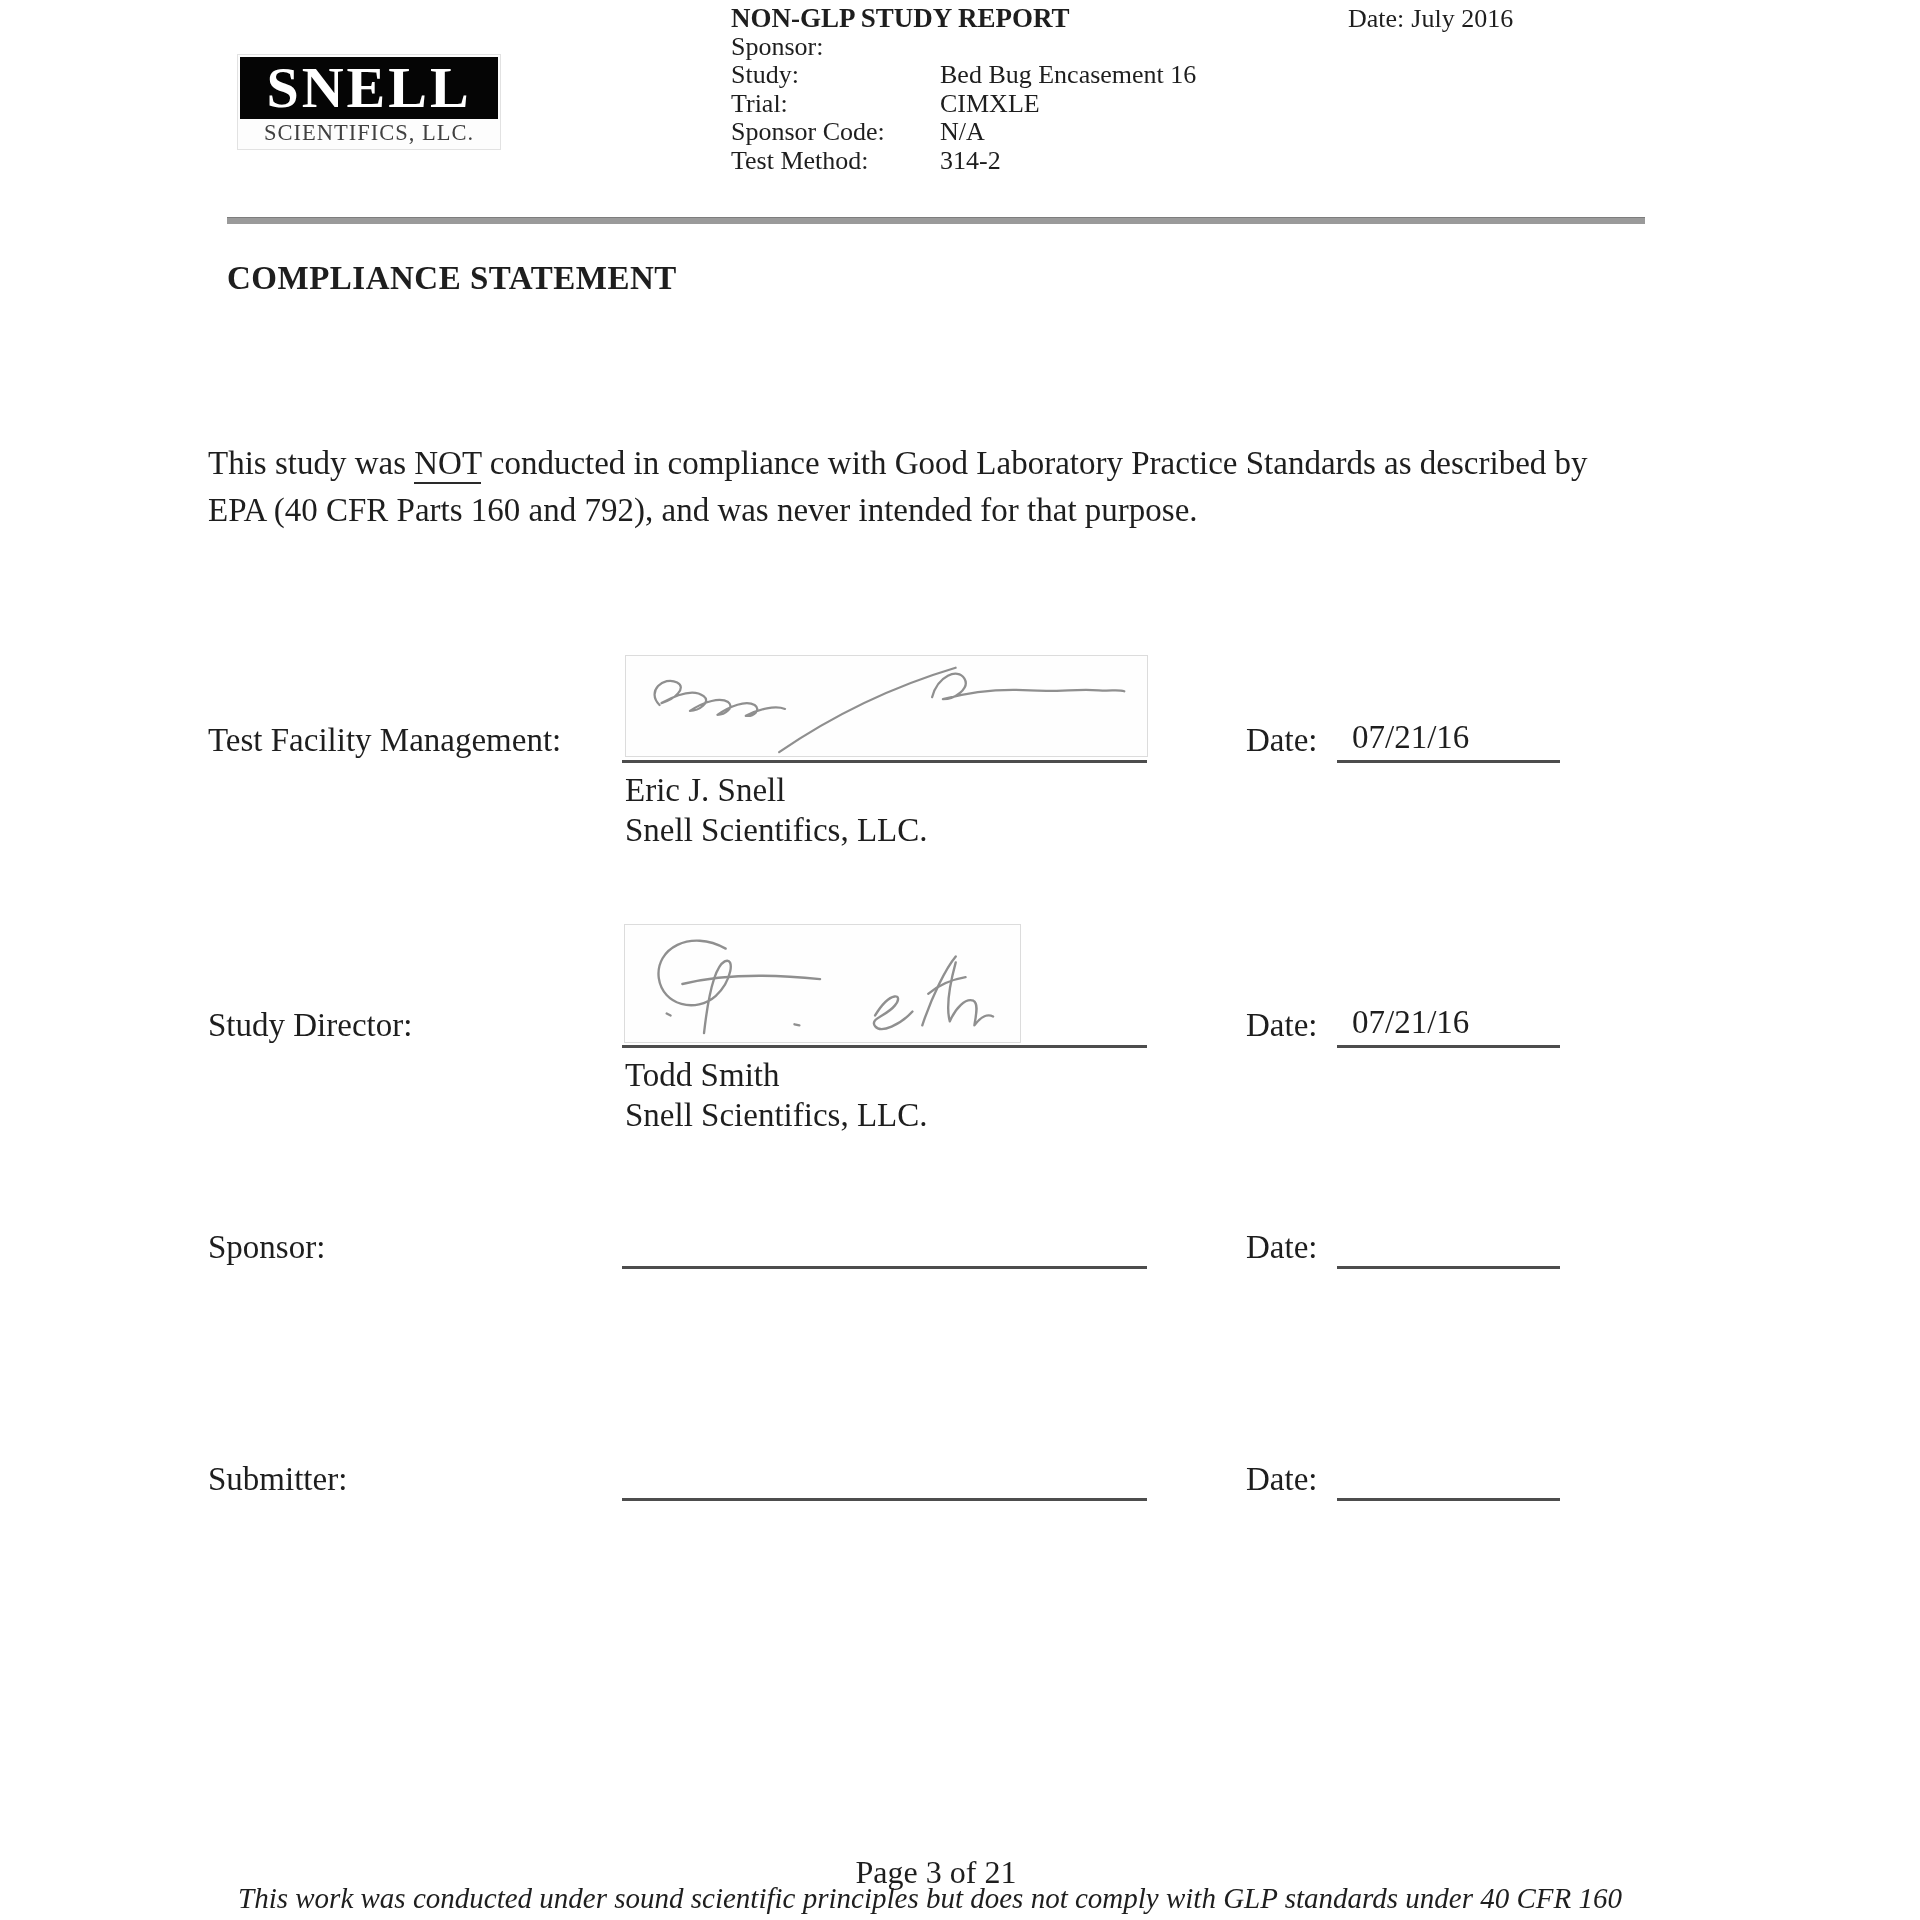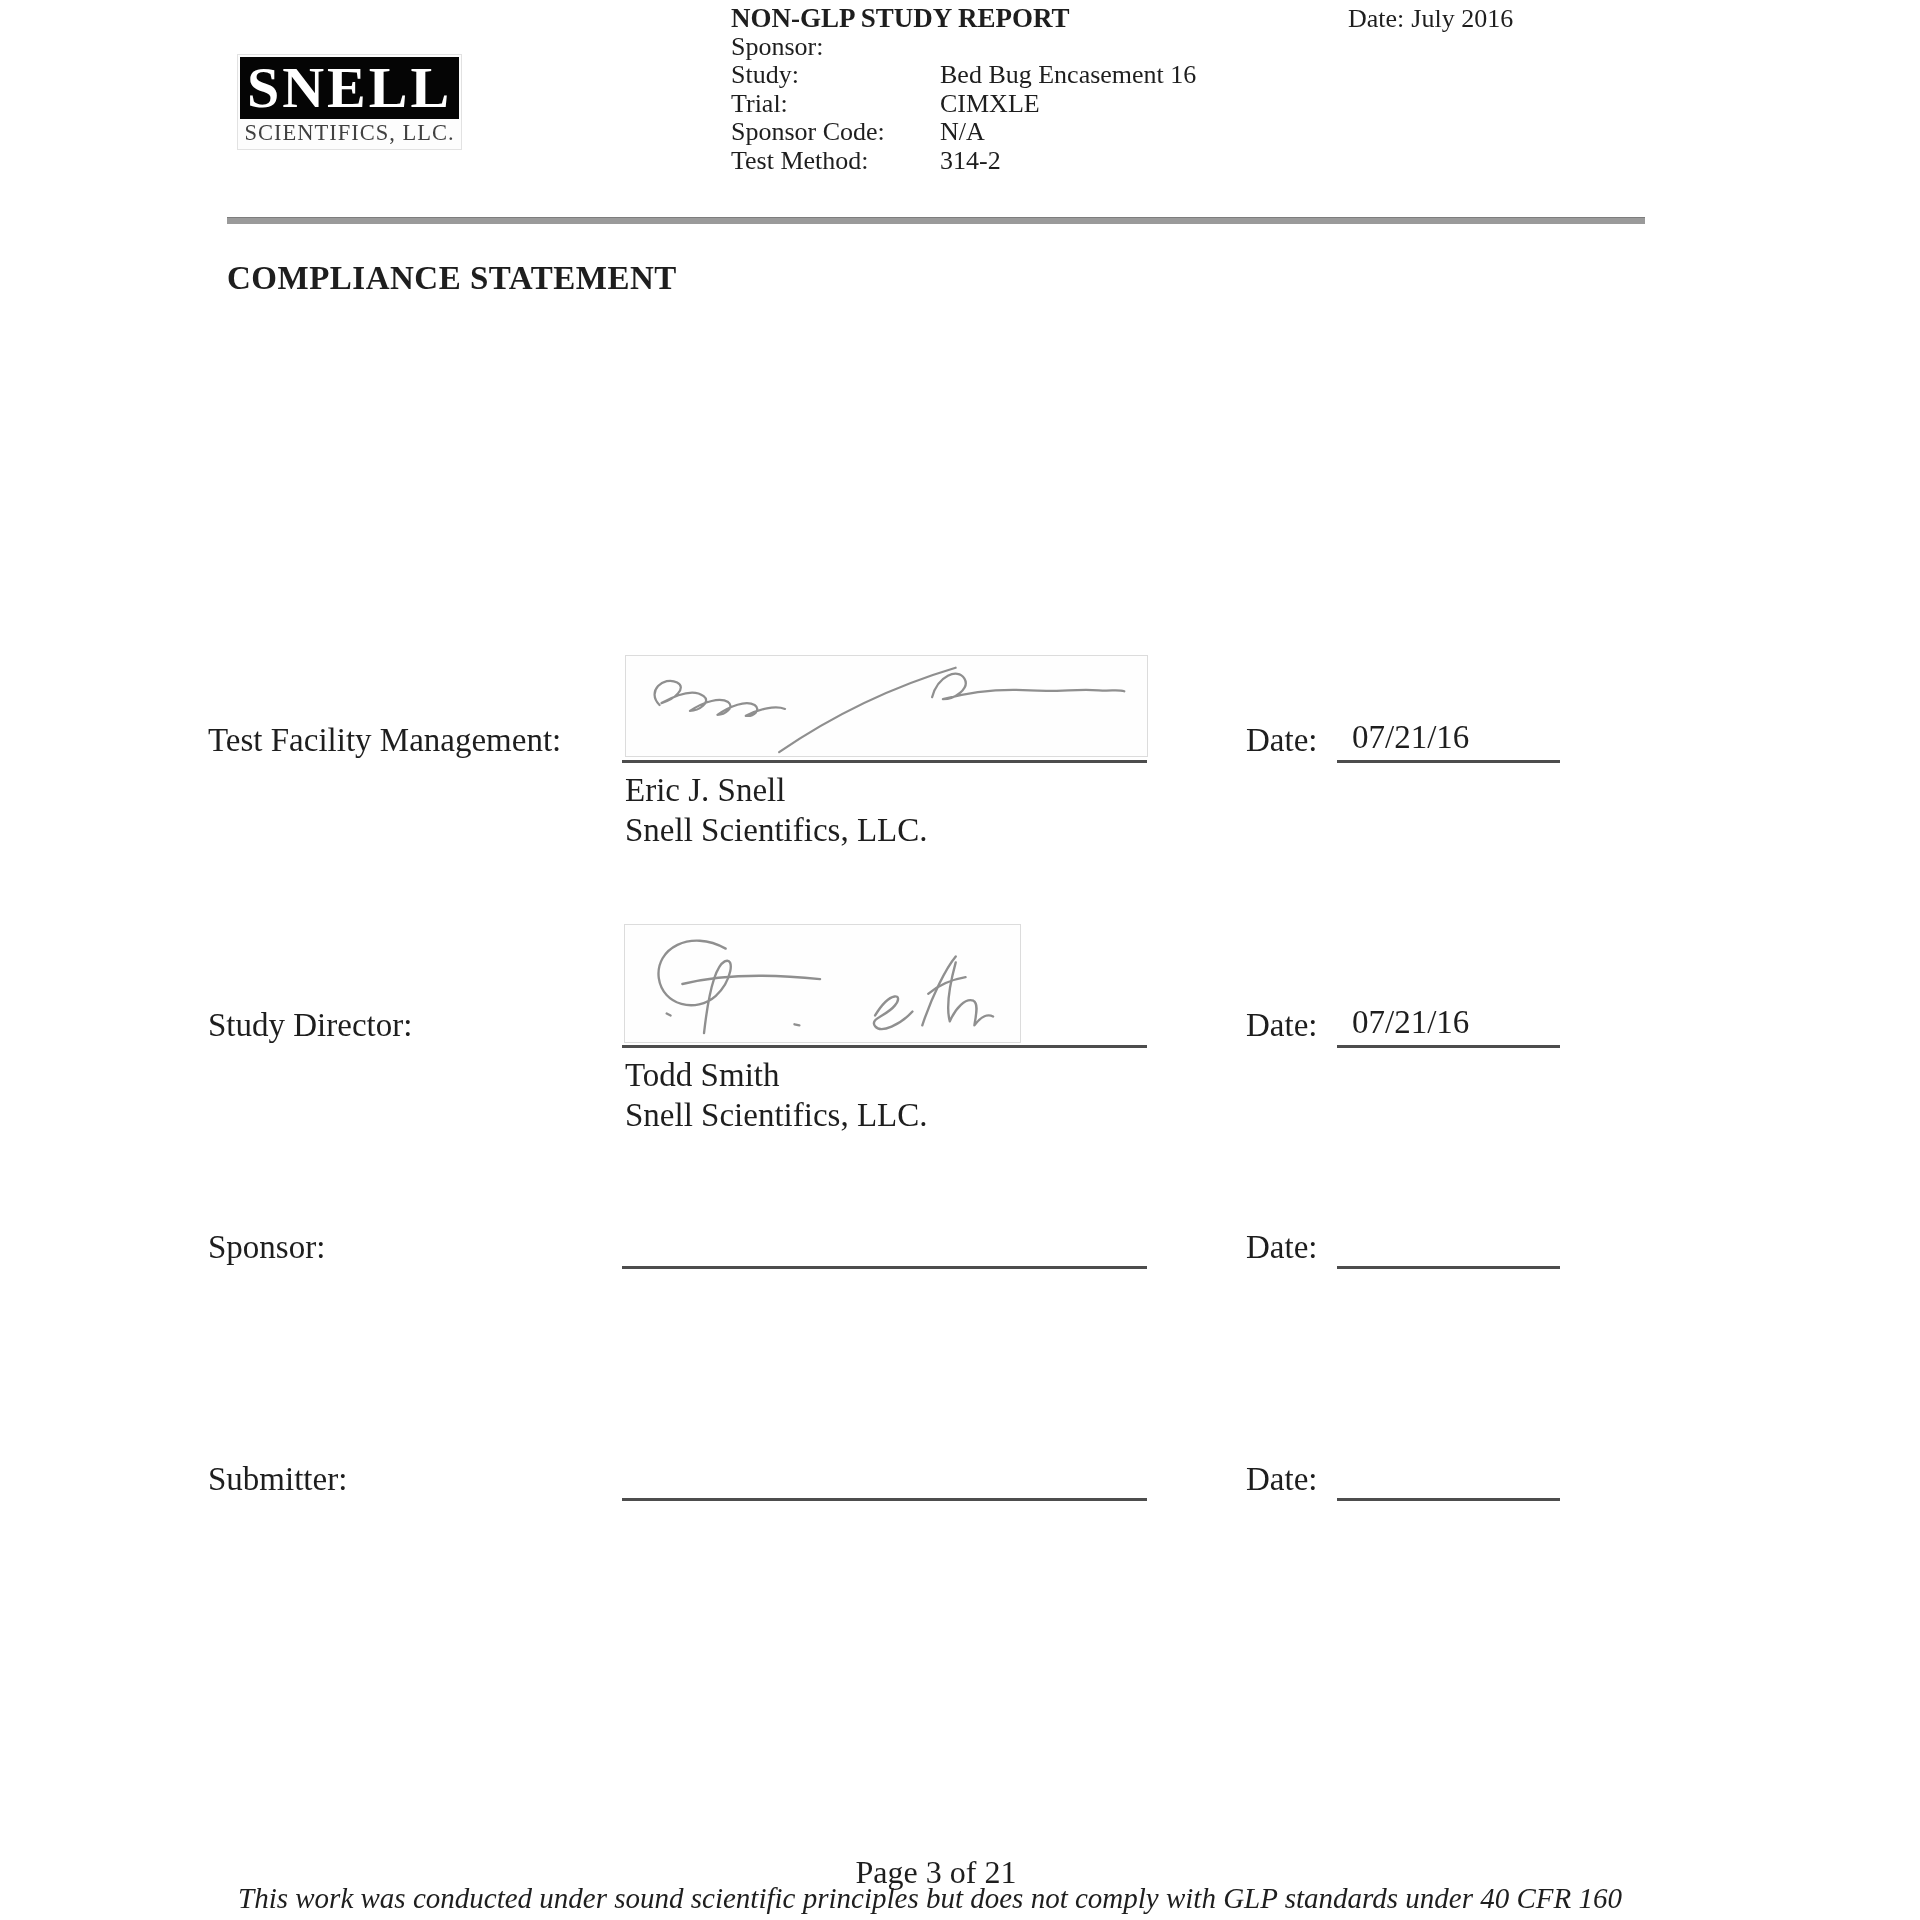--- a/index.html
+++ b/index.html
@@ -7,21 +7,21 @@
     position:relative;
     width:1920px;height:1920px;
     background:#ffffff;
     font-family:"Liberation Serif", serif;
     color:#1e1e1e;
     overflow:hidden;
   }
   .abs{position:absolute;}
   
   .logo-wrap{
-    left:237px;top:54px;width:225px;height:96px;
+    left:237px;top:54px;width:264px;height:96px;
     border:1px solid #e2e2e2;background:#fdfdfd;
     box-sizing:border-box;padding:2px;
   }
   .logo-mark{
     background:#050505;color:#ffffff;
     height:62px;display:flex;align-items:center;justify-content:center;
     font-weight:700;font-size:58px;letter-spacing:3px;
     font-family:"Liberation Serif", serif;line-height:1;
   }
   .logo-sub{
@@ -90,20 +90,24 @@
   </div>
 
   <div class="abs hdr-date">
     <span class="dlbl">Date:</span><span class="dval">July 2016</span>
   </div>
 
   <div class="abs rule"></div>
 
   <div class="abs doc-title">COMPLIANCE STATEMENT</div>
 
+  <div class="abs statement">
+    <div><span>This study was </span><span class="u-not">NOT</span><span> conducted in compliance with Good Laboratory Practice Standards as described by</span></div>
+    <div>EPA (40 CFR Parts 160 and 792), and was never intended for that purpose.</div>
+  </div>
 
   <div class="abs role-label" style="left:208px;top:722px;">Test Facility Management:</div>
 
   <div class="abs sig-box" style="left:625px;top:655px;width:523px;height:102px;">
     <svg viewBox="0 0 523 102" xmlns="http://www.w3.org/2000/svg">
       <g fill="none" stroke="#8f8f8f" stroke-width="2.3" stroke-linecap="round" stroke-linejoin="round">
         <path d="M30,50 C16,36 34,20 48,27 C58,32 46,44 32,48 C50,38 66,34 75,41 C83,47 70,56 61,56 C76,46 92,42 100,47 C107,52 97,60 89,60 C102,51 118,45 127,50 C134,55 126,62 118,61 C132,54 148,50 158,54"></path>
         <path d="M152,98 C196,68 258,34 332,12"></path>
         <path d="M308,42 C314,20 334,12 341,23 C347,33 331,44 319,44 C345,37 376,33 408,35 C436,37 458,33 478,35 C490,36 498,34 504,36"></path>
       </g>

